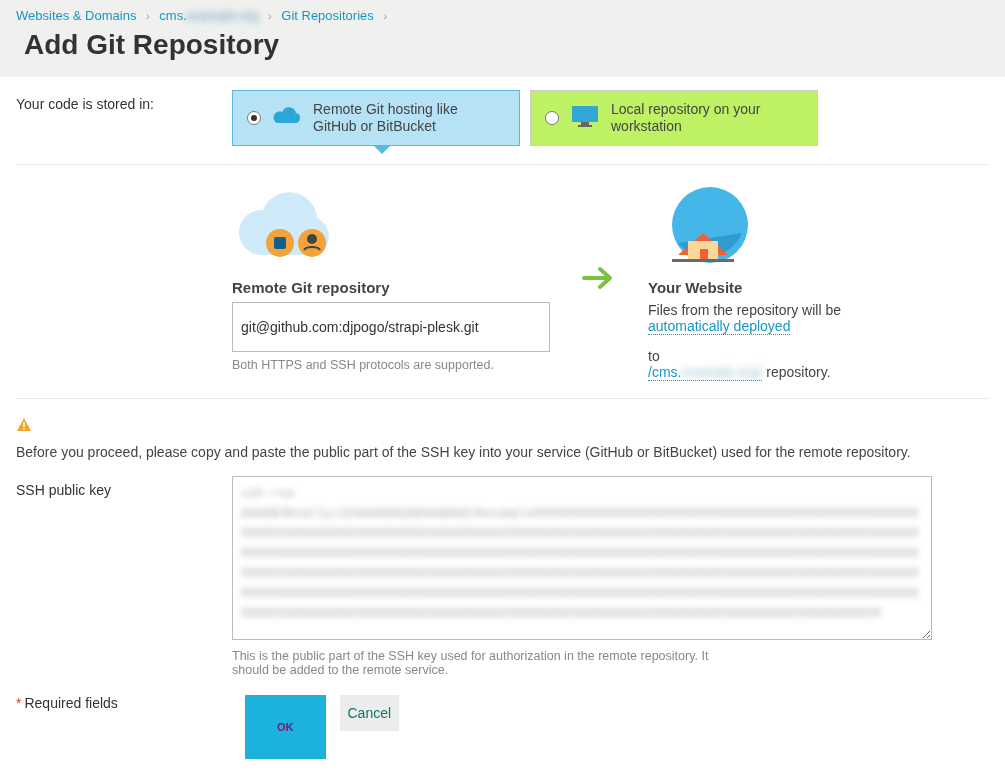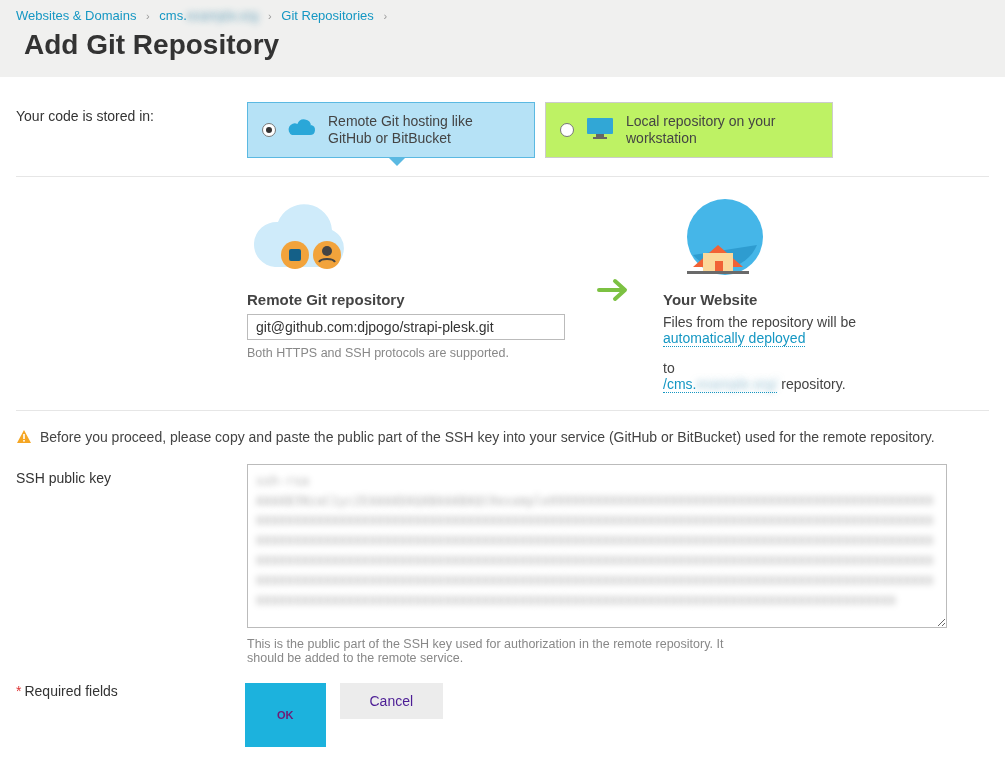--- a/index.html
+++ b/index.html
@@ -11,21 +11,21 @@
     background: #fff;
     width: 1005px;
   }
   .header { background: #f0f0ef; padding: 8px 16px 16px; border-bottom: 1px solid #fff; }
   .breadcrumb { font-size: 13px; color: #1597c3; margin-bottom: 4px; }
   .breadcrumb a { color: #1597c3; text-decoration: none; cursor: pointer; }
   .breadcrumb .sep { color: #999; margin: 0 6px; font-size: 11px; }
   .breadcrumb .bl { color: transparent; text-shadow: 0 0 7px rgba(80,150,180,.9); }
   h1 { font-size: 28px; font-weight: 700; margin: 6px 8px 0; color: #333; }
   .content { padding: 12px 16px 20px; }
-  .row { display: flex; gap: 16px; margin-bottom: 10px; margin-top: 12px; }
+  .row { display: flex; gap: 1px; margin-bottom: 10px; }
   .label-col { width: 215px; padding-top: 6px; color: #333; }
   .field-col { flex: 1; }
   .radio-row { display: flex; gap: 10px; }
   .radio-card {
     display: flex; align-items: center; gap: 10px;
     border: 1px solid #ccc; padding: 10px 14px; width: 288px; cursor: pointer; background: #bef264; position: relative;
   }
   .radio-card.selected { background: #b6e2f6; border-color: #5bb9e2; }
   .radio-card.selected::after {
     content: ""; position: absolute; bottom: -9px; left: 140px;
@@ -33,35 +33,35 @@
   }
   .radio-dot { width: 14px; height: 14px; border: 1px solid #777; border-radius: 50%; display: flex; align-items: center; justify-content: center; background: #fff; flex-shrink: 0; }
   .radio-dot.on::before { content: ""; width: 6px; height: 6px; background: #333; border-radius: 50%; }
   .radio-text { font-size: 14px; line-height: 1.2; color: #444; }
   hr.sep { border: none; border-top: 1px solid #e6e6e6; margin: 18px 0; }
   .two-col { display: flex; gap: 30px; }
   .col-a { width: 320px; }
   .col-b { flex: 1; }
   .sect-title { font-weight: 600; color: #444; margin-bottom: 6px; font-size: 15px; }
   input[type=text] {
-    width: 318px; padding: 4px 8px; border: 1px solid #bbb; font-size: 14px; color: #333;
+    width: 318px; padding: 16px 8px; border: 1px solid #bbb; font-size: 14px; color: #333;
   }
   textarea {
     width: 700px; height: 164px; border: 1px solid #bbb; padding: 6px 8px; font-size: 13px; color: #bbb; resize: vertical; overflow-y: scroll;
   }
   .hint { font-size: 12.5px; color: #888; margin-top: 6px; }
   .arrow-col { display: flex; align-items: flex-start; padding-top: 82px; }
   .link { color: #1597c3; text-decoration: none; border-bottom: 1px dotted #1597c3; cursor: pointer; }
-  .note-row { display: flex; gap: 8px; align-items: flex-start; margin: 6px 0 16px; }
+  .note-row { display: flex; gap: 8px; align-items: flex-start; margin: 6px 0 16px; flex-direction: column; }
   .footer-row { display: flex; align-items: flex-start; gap: 14px; margin-top: 18px; }
   .btn-primary {
     background: #1cb2dd; color: #701a75; border: none; padding: 26px 32px; font-size: 11px; font-weight: 600; cursor: pointer;
   }
   .btn-secondary {
-    background: #ececec; color: #4c1d95; border: none; padding: 10px 30px; font-size: 14px; cursor: pointer;
+    background: #ececec; color: #0f766e; border: none; padding: 10px 8px; font-size: 14px; cursor: pointer;
   }
   .req-star { color: #d33; margin-right: 3px; }
   .illust-area { height: 90px; position: relative; margin-bottom: 6px; }
   .ssh-blur { color: transparent; text-shadow: 0 0 6px #aaa; line-height: 1.6; font-family: monospace; font-size: 12.5px; }
   .dir-blur { color: transparent; text-shadow: 0 0 7px rgba(80,150,180,.6); }
 </style>
 </head>
 <body>
 
 <div class="header">

